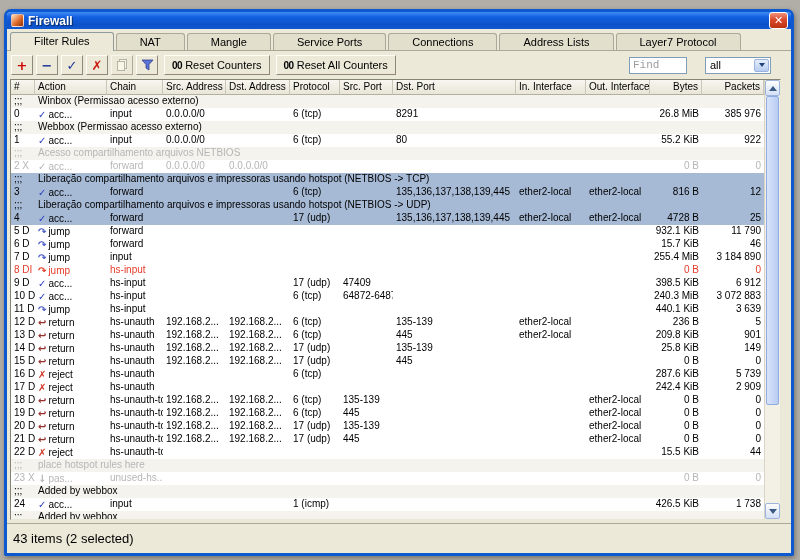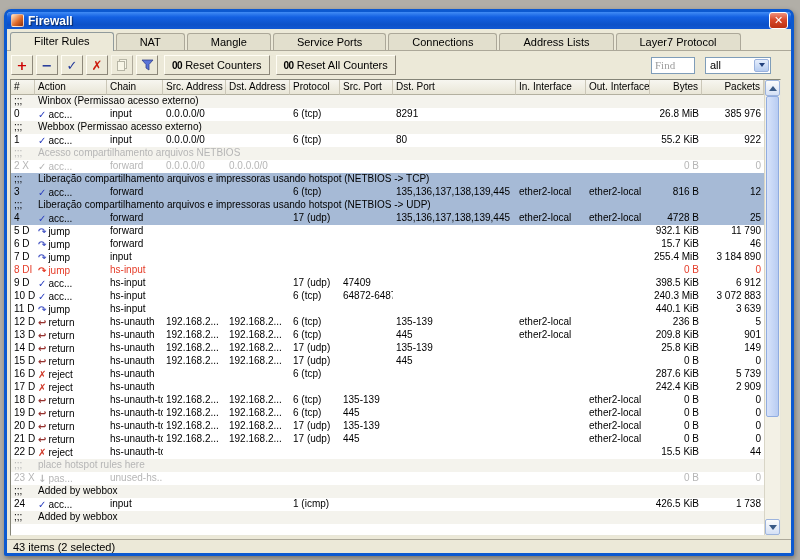--- a/index.html
+++ b/index.html
@@ -28,21 +28,21 @@
   .toolbar{display:flex;align-items:center;padding:4px 20px 4px 4px;gap:3px;flex:none;height:28px;}
   .tb-btn{width:22px;height:20px;background:#ece9d8;border:1px solid;cursor:default;
     border-color:#fffdf4 #8d887a #8d887a #fffdf4;display:flex;align-items:center;justify-content:center;padding:0;}
   .tb-btn.tb-disabled{opacity:.65;}
   .tb-glyph{font-size:13px;font-weight:bold;line-height:1;font-family:"DejaVu Sans",sans-serif;}
   .tb-text{height:20px;background:#ece9d8;border:1px solid;cursor:default;
     border-color:#fffdf4 #8d887a #8d887a #fffdf4;font-size:11px;display:flex;align-items:center;gap:3px;
     padding:0 7px;font-family:inherit;white-space:nowrap;margin-left:3px;}
   .cnt{font-weight:bold;font-size:10px;letter-spacing:-0.5px;}
   .spacer{flex:1;}
-  .find{width:44px;height:17px;border:1px solid #7f9db9;font-size:11px;padding:0 3px;font-family:Liberation Serif, serif;margin-right:7px;}
+  .find{width:58px;height:17px;border:1px solid #7f9db9;font-size:11px;padding:0 3px;font-family:Liberation Mono, monospace;margin-right:15px;}
   .find::placeholder{color:#9c9c9c;}
   .combo{width:66px;height:17px;border:1px solid #7f9db9;background:#fff;display:flex;align-items:center;
     font-size:11px;position:relative;padding-left:4px;}
   .combo-btn{position:absolute;right:1px;top:1px;bottom:1px;width:15px;
     background:linear-gradient(180deg,#e6eefc,#b6ccf0);border:1px solid #9ab2dd;border-radius:2px;
     display:flex;align-items:center;justify-content:center;}
   .arr-sm{width:0;height:0;border-left:3px solid transparent;border-right:3px solid transparent;border-top:4px solid #22407c;}
 
   .table-wrap{flex:1;margin:0 10px 3px 3px;border:1px solid #848477;border-right-color:#e9e7d9;
     border-bottom-color:#e9e7d9;background:#fff;display:flex;min-height:0;}
@@ -80,22 +80,22 @@
 
   .vscroll{width:16px;flex:none;background:#f3f1e6;display:flex;flex-direction:column;border-left:1px solid #d8d5c6;}
   .sb-btn{height:16px;flex:none;background:linear-gradient(180deg,#fdfdfb,#d4e0f6);
     border:1px solid #9db4dd;border-radius:2px;display:flex;align-items:center;justify-content:center;}
   .arr-up{width:0;height:0;border-left:4px solid transparent;border-right:4px solid transparent;border-bottom:5px solid #3a5a86;}
   .arr-down{width:0;height:0;border-left:4px solid transparent;border-right:4px solid transparent;border-top:5px solid #3a5a86;}
   .sb-track{flex:1;position:relative;}
   .sb-thumb{position:absolute;top:0;left:1px;right:1px;height:76%;
     background:linear-gradient(90deg,#d8e3fa,#b8ccf2);border:1px solid #90ace0;border-radius:2px;}
 
-  .statusbar{flex:none;height:14px;border-top:1px solid #aca899;display:flex;align-items:center;
-    padding:0 6px;font-size:11px;background:#ece9d8;}
+  .statusbar{flex:none;height:30px;border-top:1px solid #aca899;display:flex;align-items:center;
+    padding:0 6px;font-size:13px;background:#ece9d8;}
 </style>
 </head>
 <body>
 
 <div class="window">
 
   <div class="titlebar">
     <span class="app-icon"></span>
     <span class="title">Firewall</span>
     <span class="close-btn">

